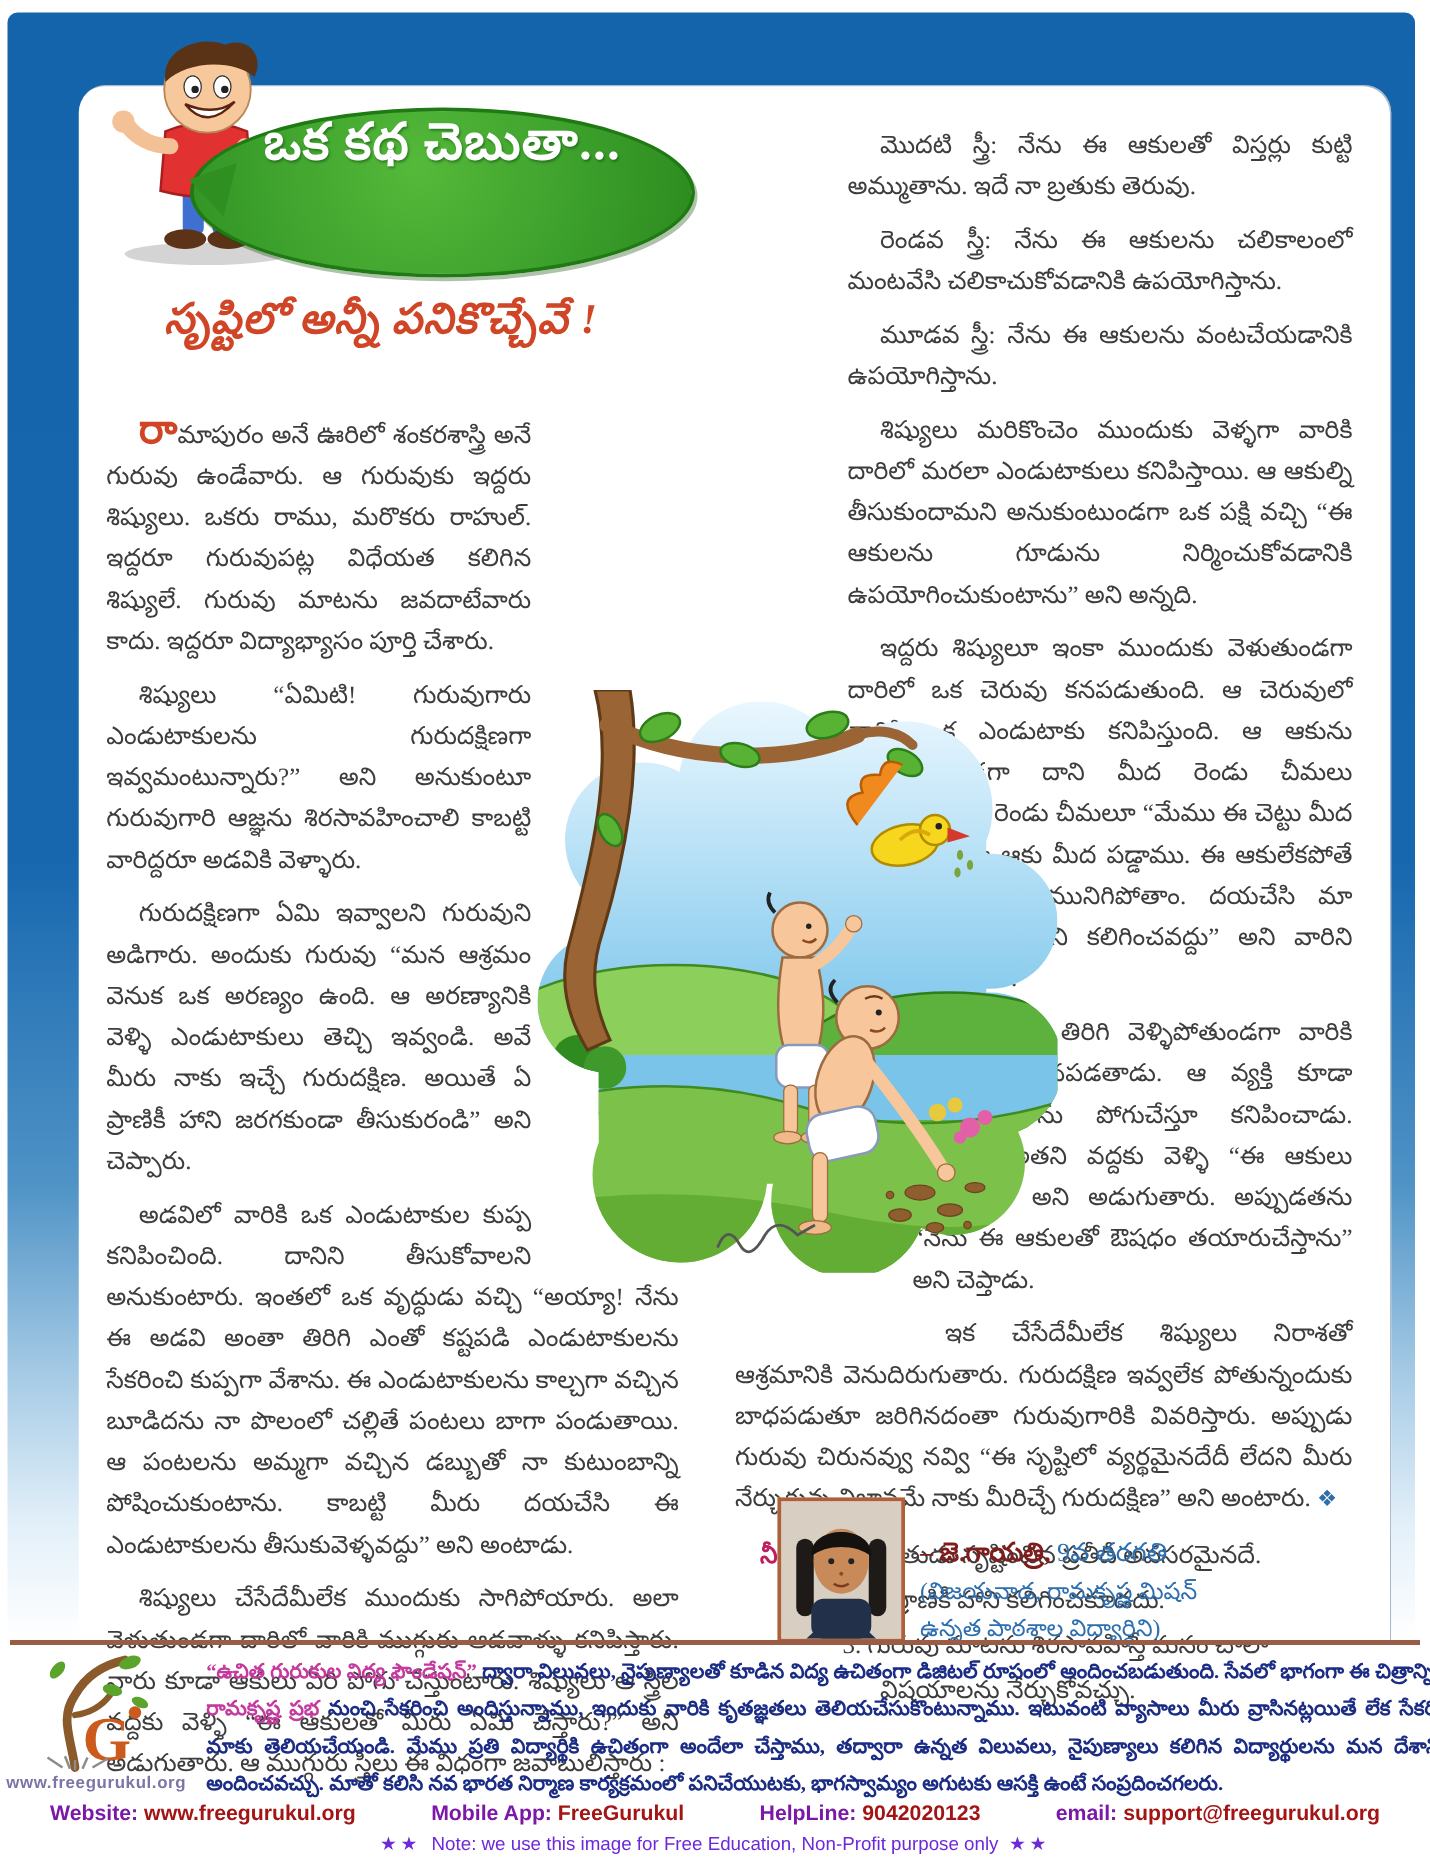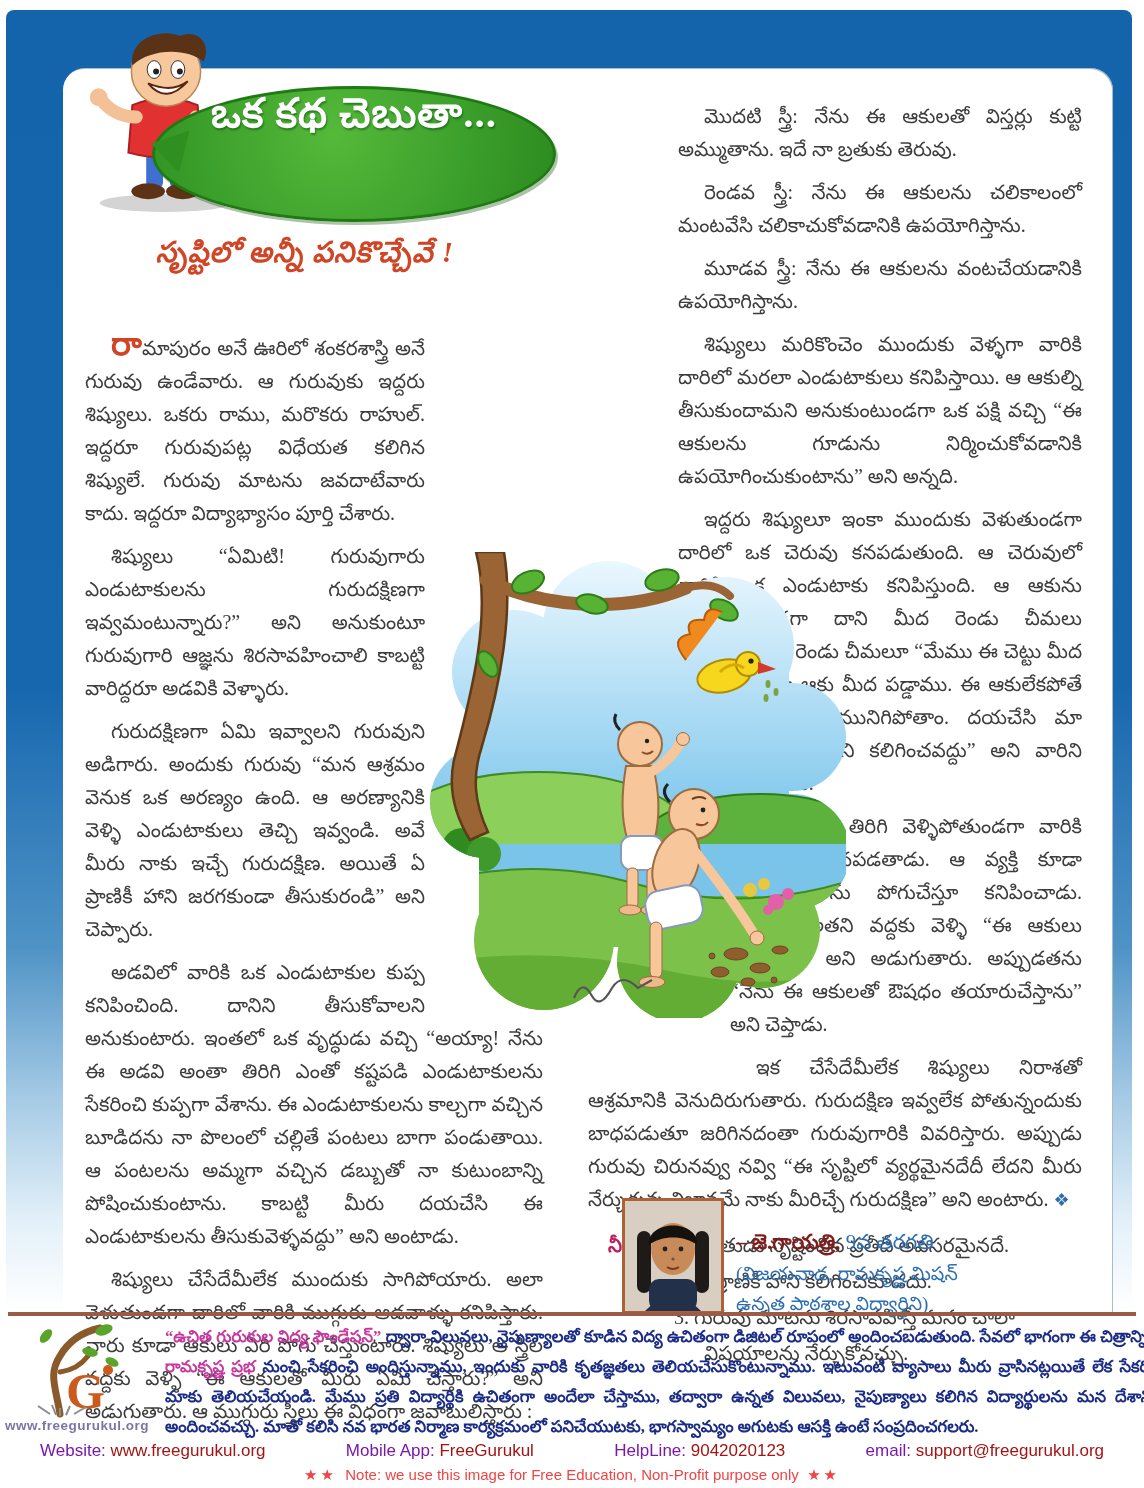--- a/index.html
+++ b/index.html
@@ -13,21 +13,21 @@
   
   .bubble{position:absolute;left:152px;top:86px;width:398px;height:130px;border-radius:50%;
           background:radial-gradient(circle at 45% 35%,#55b93a 0%,#3ca02c 55%,#2c8a1e 100%);
           border:3px solid #1f7a14;box-shadow:2px 3px 0 rgba(20,80,10,.35);
           display:flex;align-items:flex-start;justify-content:center;}
   .bubble:before{content:"";position:absolute;left:-26px;top:34px;width:0;height:0;
           border:22px solid transparent;border-right:34px solid #2f8f21;transform:rotate(14deg);}
   .bubble-text{color:#ffffff;font-size:41px;font-weight:bold;letter-spacing:1px;
           text-shadow:1px 2px 2px rgba(0,60,0,.45);white-space:nowrap;}
   .main-title{position:absolute;left:66px;top:236px;width:478px;text-align:center;
-          color:#cf4526;font-size:29px;font-weight:bold;font-style:italic;letter-spacing:1px;}
+          color:#cf4526;font-size:34px;font-weight:bold;font-style:italic;letter-spacing:1px;}
   
   .col{position:absolute;color:#3d3d3d;font-size:20px;line-height:33px;text-align:justify;}
   #col-left{left:75px;top:318px;width:478px;}
   #col-right{left:578px;top:90px;width:514px;}
   .col p{margin:10px;text-indent:26px;}
   .dropcap{color:#cf4526;font-weight:bold;font-size:33px;}
   .cut-left-img{float:right;width:128px;height:452px;margin-top:236px;}
   .cutA{float:left;clear:left;width:100px;height:140px;margin-top:520px;}
   .cutB{float:left;clear:left;width:152px;height:308px;}
   .endmark{color:#2f6fa8;font-size:18px;}
@@ -46,24 +46,24 @@
   .author-school{color:#2e6fb0;font-size:19px;line-height:30px;}
   
   .footer-rule{position:absolute;left:8px;top:1312px;width:1128px;height:4px;background:#9b5c46;}
   .fg-logo{position:absolute;left:20px;top:1322px;width:118px;height:96px;}
   .fg-url{position:absolute;left:2px;top:1418px;width:150px;text-align:center;
           color:#7d74a8;font-weight:bold;font-size:13.5px;font-family:"Liberation Sans",sans-serif;letter-spacing:.5px;}
   .footer-text{position:absolute;left:142px;top:1322px;width:996px;color:#1b2c85;
           font-size:16.5px;line-height:30px;font-weight:bold;text-align:justify;margin-left:23px;}
   .hl-pink{color:#c43a9e;}
   .contact{position:absolute;left:0;top:1441px;width:1144px;display:flex;justify-content:space-between;
-          padding:0 40px;box-sizing:border-box;font-family:"Liberation Sans",sans-serif;font-size:17px;font-weight:normal;}
+          padding:0 40px;box-sizing:border-box;font-family:"Liberation Sans",sans-serif;font-size:17px;font-weight:bold;}
   .c-label{color:#7b18a8;}
   .c-value{color:#a31515;}
-  .note-row{position:absolute;left:0;top:1466px;width:1144px;text-align:center;color:#ef4444;
+  .note-row{position:absolute;left:0;top:1466px;width:1144px;text-align:center;color:#6d28d9;
           font-family:"Liberation Sans",sans-serif;font-size:15px;}
   .note-stars{letter-spacing:3px;}
   svg{display:block;}
   .illus{position:absolute;left:424px;top:552px;width:422px;height:466px;}
   .boy{position:absolute;left:70px;top:26px;width:190px;height:188px;}
 </style>
 </head>
 <body>
 
 <div id="page">

